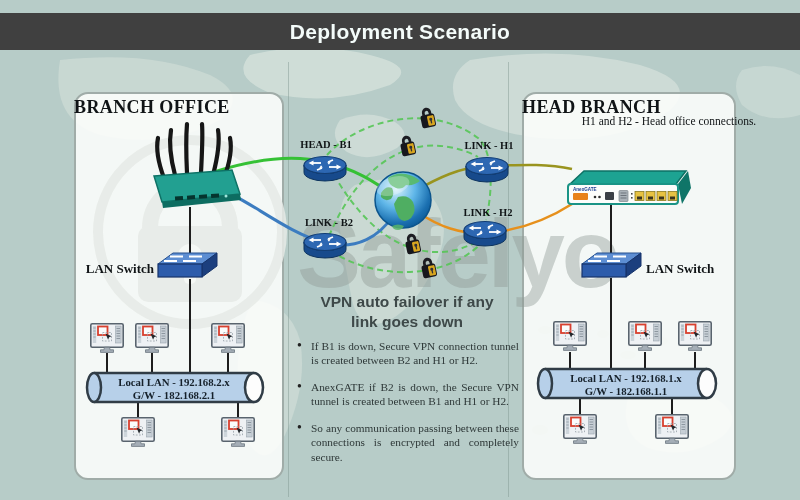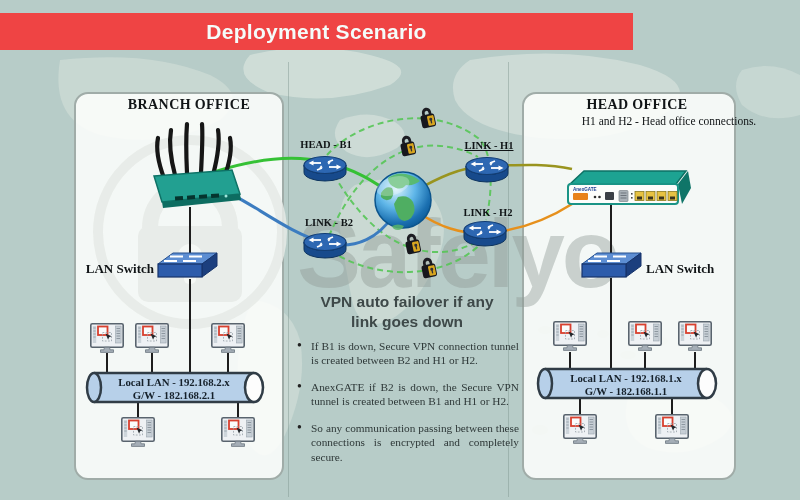--- a/index.html
+++ b/index.html
@@ -6,32 +6,32 @@
   .stage{position:relative;width:800px;height:500px;background:#b7ccc8;overflow:hidden;
          font-family:"Liberation Sans",sans-serif;}
   .layer{position:absolute;inset:0;}
   svg{display:block;}
   
   .panel{position:absolute;top:92px;height:384px;background:rgba(253,254,252,0.88);
          border:2px solid #a0aca8;border-radius:14px;z-index:2;}
   .panel.left{left:74px;width:206px;}
   .panel.right{left:522px;width:210px;}
   
-  .banner{position:absolute;left:0;top:13px;width:633px;height:37px;background:#ef4444;
+  .banner{position:absolute;left:0;top:13px;width:800px;height:37px;background:#404040;
           display:flex;align-items:center;justify-content:center;z-index:6;}
   .banner-title{color:#f4fcfa;font-weight:bold;font-size:21px;letter-spacing:.3px;}
   
   .wm{z-index:3;pointer-events:none;}
   .wm-text{position:absolute;left:297px;top:206px;font-size:96px;font-weight:bold;
            letter-spacing:-3px;color:#8f9a95;opacity:.42;line-height:1;}
   
   .labels{z-index:5;pointer-events:none;}
   .lbl{position:absolute;color:#101416;}
   .serif{font-family:"Liberation Serif",serif;}
-  .panel-title{width:206px;text-align:center;font-weight:bold;font-size:14px;letter-spacing:.4px;margin-left:12px;}
+  .panel-title{width:206px;text-align:left;font-weight:bold;font-size:18px;letter-spacing:.4px;}
   .panel-sub{width:206px;text-align:center;font-size:11.5px;}
   .link-label{transform:translateX(-50%);font-weight:bold;font-size:10.5px;}
   .switch-label{font-weight:bold;font-size:13px;}
   .pipe-label{width:160px;text-align:center;font-weight:bold;font-size:10.8px;color:#15202a;}
   .vpn-heading{left:296px;top:292px;width:222px;text-align:center;font-weight:bold;
                font-size:15.5px;line-height:1.26;color:#3e4949;}
   .bullets{position:absolute;left:297px;top:339px;width:222px;font-family:"Liberation Serif",serif;
            font-size:11.3px;line-height:1.28;color:#2e3838;text-align:justify;}
   .bullet{margin-bottom:12px;padding-left:14px;position:relative;}
   .bullet::before{content:"\25CF";position:absolute;left:0;top:1px;font-size:8px;color:#222;}
@@ -258,26 +258,26 @@
       <ellipse cx="707" cy="383.5" rx="9" ry="14.5" fill="#fdfdfd" stroke="#303c46" stroke-width="2.5"></ellipse>
     </g>
   </svg>
 
   <div class="banner">
     <span class="banner-title">Deployment Scenario</span>
   </div>
 
   <div class="layer labels">
     <div class="lbl serif panel-title" style="left:74px;top:97px;">BRANCH OFFICE</div>
-    <div class="lbl serif panel-title" style="left:522px;top:97px;">HEAD OFFICE</div>
+    <div class="lbl serif panel-title" style="left:522px;top:97px;">HEAD BRANCH</div>
     <div class="lbl serif panel-sub" style="left:522px;top:115px;padding-left:44px;">H1 and H2 - Head office connections.</div>
 
     <div class="lbl serif link-label" style="left:326px;top:139px;">HEAD - B1</div>
     <div class="lbl serif link-label" style="left:329px;top:217px;">LINK - B2</div>
-    <div class="lbl serif link-label" style="left:489px;top:140px;text-decoration:underline;">LINK - H1</div>
+    <div class="lbl serif link-label" style="left:489px;top:140px;">LINK - H1</div>
     <div class="lbl serif link-label" style="left:488px;top:207px;">LINK - H2</div>
 
     <div class="lbl serif switch-label" style="left:82px;top:261px;width:72px;text-align:right;">LAN Switch</div>
     <div class="lbl serif switch-label" style="left:646px;top:261px;">LAN Switch</div>
 
     <div class="lbl serif pipe-label" style="left:94px;top:376px;">Local LAN - 192.168.2.x</div>
     <div class="lbl serif pipe-label" style="left:94px;top:389px;">G/W - 182.168.2.1</div>
     <div class="lbl serif pipe-label" style="left:546px;top:372px;">Local LAN - 192.168.1.x</div>
     <div class="lbl serif pipe-label" style="left:546px;top:385px;">G/W - 182.168.1.1</div>
 

